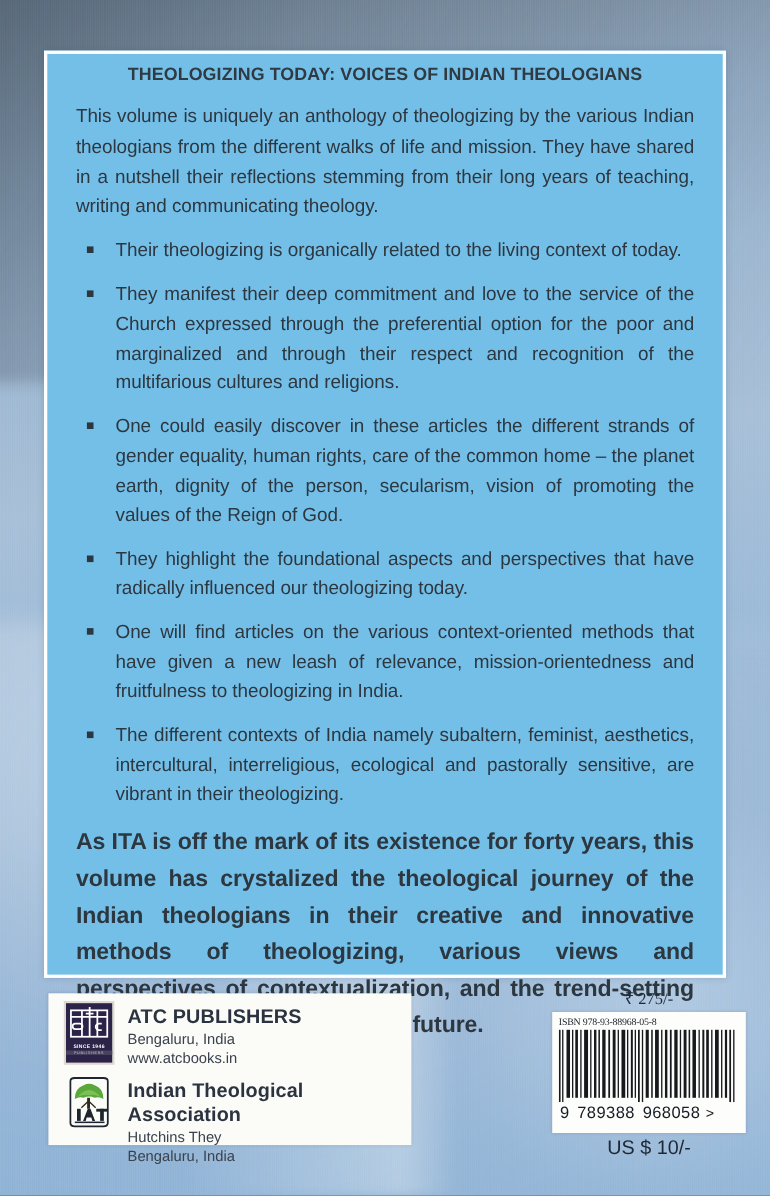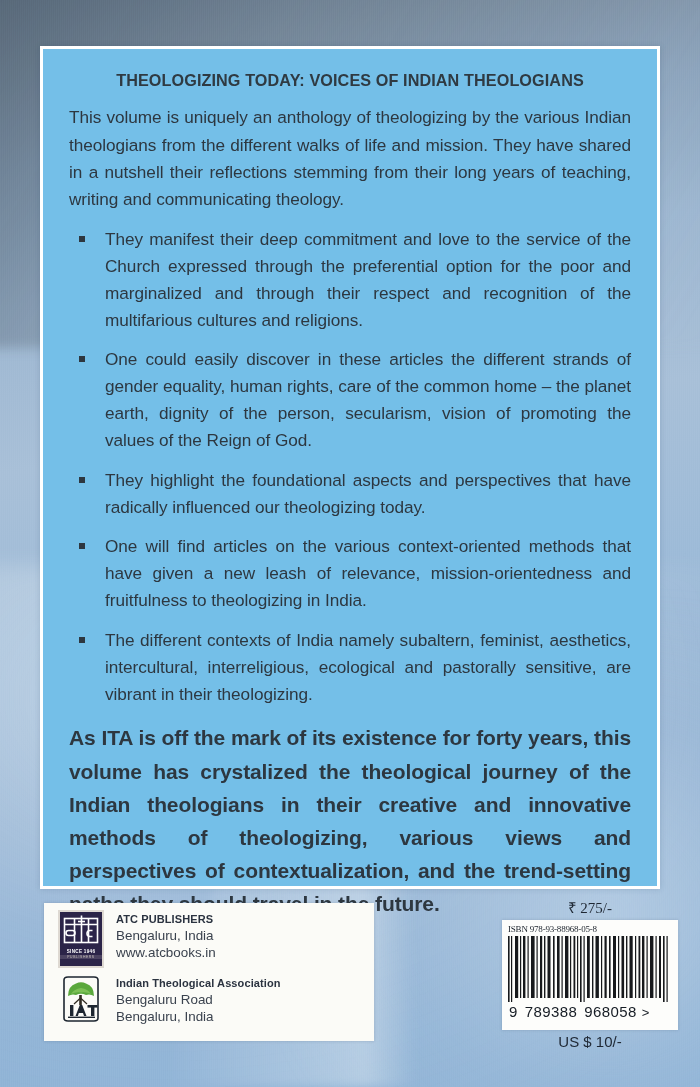--- a/index.html
+++ b/index.html
@@ -72,21 +72,21 @@
   
   .blurb-panel {
     position: absolute;
     left: 40px;
     top: 46px;
     width: 620px;
     height: 843px;
     box-sizing: border-box;
     background: #74bfe8;
     border: 3px solid #ffffff;
-    padding: 20px 26px 0 26px;
+    padding: 8px 26px 0 26px;
     box-shadow: 0 0 6px rgba(30,60,90,0.18);
   }
   .blurb-title {
     text-align: center;
     font-size: 16.2px;
     font-weight: bold;
     color: #2f3a42;
     letter-spacing: .1px;
     margin: 2px 0 14px 0;
     line-height: 1.2;
@@ -155,21 +155,21 @@
     flex: 0 0 58px;
     display: flex;
     justify-content: center;
     align-items: flex-start;
   }
   .pub-text {
     padding-left: 6px;
     padding-top: 3px;
   }
   .pub-name {
-    font-size: 11px;
+    font-size: 18px;
     font-weight: bold;
     color: #2b3340;
     line-height: 1.26;
     letter-spacing: .1px;
   }
   .pub-line {
     font-size: 13.4px;
     color: #3a424e;
     line-height: 1.3;
   }
@@ -262,21 +262,21 @@
   }
   .bd-lead { margin-right: 7px; }
   .bd-left { margin-right: 7px; }
   .bd-gt { margin-left: 5px; font-size: 13px; }
   .price-usd {
     position: absolute;
     left: 500px;
     top: 1033px;
     width: 180px;
     text-align: center;
-    font-size: 15px;
+    font-size: 18px;
     color: #1e2733;
     font-family: "Liberation Sans", sans-serif;
   }
 </style>
 </head>
 <body>
 
 <div class="cover">
 
   <div class="bg-base"></div>
@@ -285,20 +285,21 @@
   <div class="bg-sheen-c"></div>
   <div class="bg-streak"></div>
   <div class="bg-grain"></div>
 
   <div class="blurb-panel">
     <div class="blurb-title">THEOLOGIZING TODAY: VOICES OF INDIAN THEOLOGIANS</div>
     <p class="blurb-intro">This volume is uniquely an anthology of theologizing by the various Indian theologians from the different walks of life and mission. They have shared in a nutshell their reflections stemming from their long years of teaching, writing and communicating theology.</p>
     <ul class="bullets">
       <li class="bullet">
         <span class="bullet-marker"></span>
+        <span>Their theologizing is organically related to the living context of today.</span>
       </li>
       <li class="bullet">
         <span class="bullet-marker"></span>
         <span>They manifest their deep commitment and love to the service of the Church expressed through the preferential option for the poor and marginalized and through their respect and recognition of the multifarious cultures and religions.</span>
       </li>
       <li class="bullet">
         <span class="bullet-marker"></span>
         <span>One could easily discover in these articles the different strands of gender equality, human rights, care of the common home – the planet earth, dignity of the person, secularism, vision of promoting the values of the Reign of God.</span>
       </li>
       <li class="bullet">
@@ -359,21 +360,21 @@
             <rect x="12" y="31" width="3.4" height="11"></rect>
             <path d="M17.5 42 L21.8 31 L24.2 31 L28.5 42 L26 42 L25 39 L20.8 39 L19.9 42 Z"></path>
             <rect x="29.5" y="31" width="10" height="2.6"></rect>
             <rect x="33" y="31" width="3.4" height="11"></rect>
           </g>
           <rect x="10" y="42.6" width="27" height="1.4" fill="#1d2630"></rect>
         </svg>
       </div>
       <div class="pub-text">
         <div class="pub-name">Indian Theological Association</div>
-        <div class="pub-line">Bengaluru Road</div>
+        <div class="pub-line">Hutchins They</div>
         <div class="pub-line">Bengaluru, India</div>
       </div>
     </div>
   </div>
 
   <div class="price-inr">₹ 275/-</div>
 
   <div class="barcode-card">
     <div class="isbn-text">ISBN 978-93-88968-05-8</div>
     <svg class="barcode-bars" viewBox="0 0 164 66" preserveAspectRatio="none">

